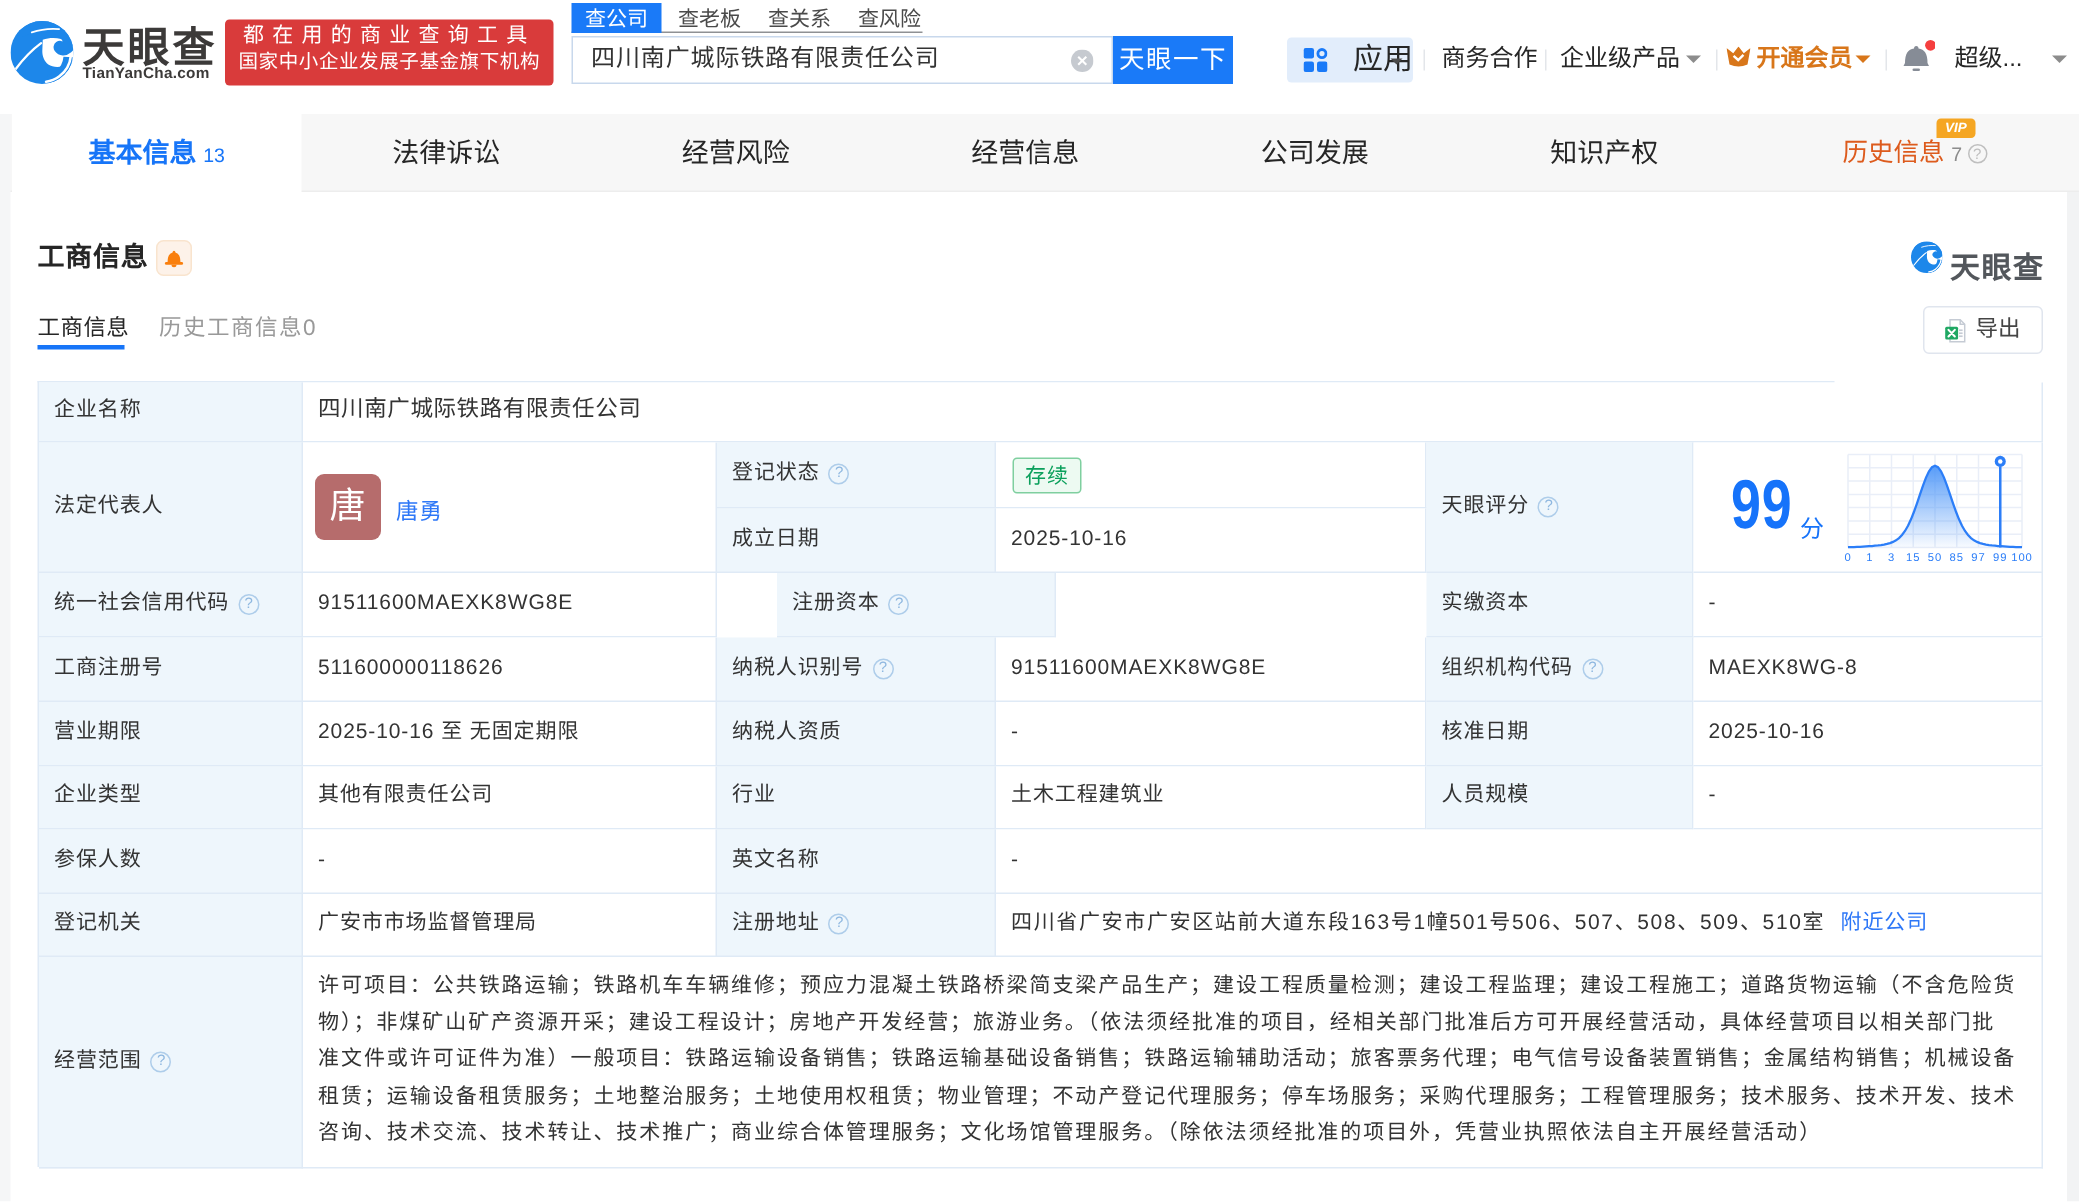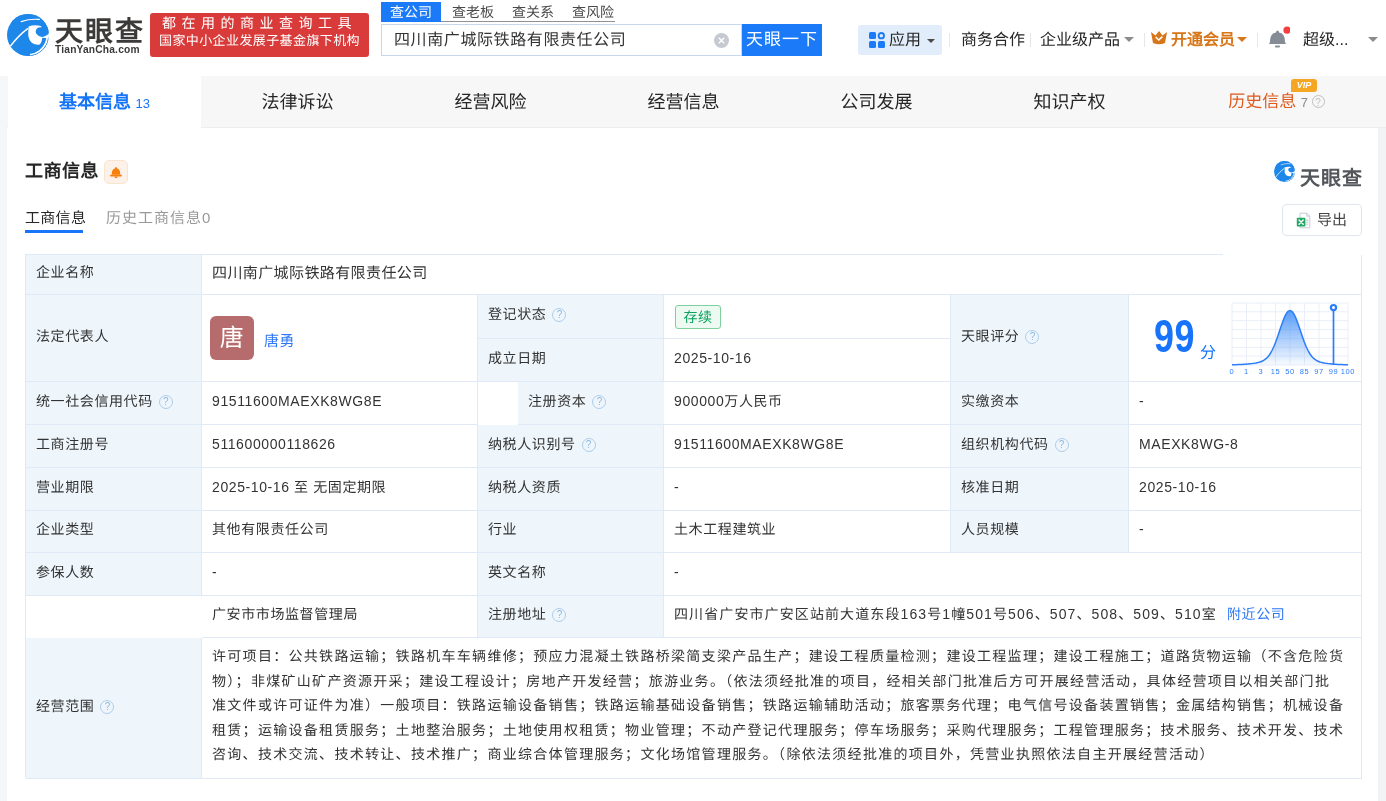--- a/index.html
+++ b/index.html
@@ -64,21 +64,21 @@
     </div>
     <div class="abs" style="left:742px;top:24px;width:80px;height:32px;background:#1a7af8;color:#fff;font-size:17px;text-align:center;line-height:32px;letter-spacing:1px;">天眼一下</div>
 
     <div class="abs" style="left:858px;top:25px;width:84px;height:30px;background:#e2edfb;border-radius:3px;">
       <svg class="abs" style="left:11px;top:7px;" width="16" height="16" viewBox="0 0 16 16">
         <rect x="0" y="0" width="7" height="7" rx="1.5" fill="#1a7af8"></rect>
         <circle cx="12.3" cy="3.7" r="2.7" fill="none" stroke="#1a7af8" stroke-width="1.9"></circle>
         <rect x="0" y="9" width="7" height="7" rx="1.5" fill="#1a7af8"></rect>
         <rect x="9" y="9" width="7" height="7" rx="1.5" fill="#1a7af8"></rect>
       </svg>
-      <div class="abs" style="left:31px;top:0;line-height:30px;font-size:16px;color:#262626;">应用</div>
+      <div class="abs" style="left:44px;top:0;line-height:30px;font-size:20px;color:#262626;">应用</div>
       <div class="abs" style="left:69px;top:14px;width:0;height:0;border-left:4.5px solid transparent;border-right:4.5px solid transparent;border-top:4.5px solid #4a4a4a;"></div>
     </div>
     <div class="sep" style="left:949px;"></div>
     <div class="abs" style="left:961px;top:0;line-height:80px;font-size:16px;color:#262626;">商务合作</div>
     <div class="sep" style="left:1030px;"></div>
     <div class="abs" style="left:1040px;top:0;line-height:80px;font-size:16px;color:#262626;">企业级产品</div>
     <div class="tri abs" style="left:1124px;top:37px;border-top:5px solid #8c8c8c;"></div>
     <div class="sep" style="left:1144px;"></div>
     <svg class="abs" style="left:1151px;top:31px;" width="16" height="15" viewBox="0 0 16 15">
       <path d="M0 1 L4.5 4.5 L8 0 L11.5 4.5 L16 1 L14 12 Q8 14.5 2 12 Z" fill="#d8761a"></path>
@@ -209,21 +209,20 @@
           <text x="88" y="71">97</text>
             <text x="102.5" y="71">99</text>
             <text x="117" y="71">100</text>
         </g>
       </svg>
     </div>
 
     <div class="lc" style="left:0;top:127px;width:176px;height:43px;line-height:38px;">统一社会信用代码<span class="q">?</span></div>
     <div class="vc" style="left:176px;top:127px;width:276px;height:43px;line-height:38px;">91511600MAEXK8WG8E</div>
     <div class="lc" style="left:452px;top:127px;width:186px;height:43px;line-height:38px;margin-left:40px;">注册资本<span class="q">?</span></div>
-    <div class="vc" style="left:638px;top:127px;width:287px;height:43px;line-height:38px;">900000万人民币</div>
     <div class="lc" style="left:925px;top:127px;width:178px;height:43px;line-height:38px;">实缴资本</div>
     <div class="vc" style="left:1103px;top:127px;width:233px;height:43px;line-height:38px;">-</div>
 
     <div class="lc" style="left:0;top:170px;width:176px;height:43px;line-height:38px;">工商注册号</div>
     <div class="vc" style="left:176px;top:170px;width:276px;height:43px;line-height:38px;">511600000118626</div>
     <div class="lc" style="left:452px;top:170px;width:186px;height:43px;line-height:38px;">纳税人识别号<span class="q">?</span></div>
     <div class="vc" style="left:638px;top:170px;width:287px;height:43px;line-height:38px;">91511600MAEXK8WG8E</div>
     <div class="lc" style="left:925px;top:170px;width:178px;height:43px;line-height:38px;">组织机构代码<span class="q">?</span></div>
     <div class="vc" style="left:1103px;top:170px;width:233px;height:43px;line-height:38px;">MAEXK8WG-8</div>
 
@@ -239,20 +238,21 @@
     <div class="lc" style="left:452px;top:256px;width:186px;height:42px;line-height:37px;">行业</div>
     <div class="vc" style="left:638px;top:256px;width:287px;height:42px;line-height:37px;">土木工程建筑业</div>
     <div class="lc" style="left:925px;top:256px;width:178px;height:42px;line-height:37px;">人员规模</div>
     <div class="vc" style="left:1103px;top:256px;width:233px;height:42px;line-height:37px;">-</div>
 
     <div class="lc" style="left:0;top:298px;width:176px;height:43px;line-height:38px;">参保人数</div>
     <div class="vc" style="left:176px;top:298px;width:276px;height:43px;line-height:38px;">-</div>
     <div class="lc" style="left:452px;top:298px;width:186px;height:43px;line-height:38px;">英文名称</div>
     <div class="vc" style="left:638px;top:298px;width:698px;height:43px;line-height:38px;">-</div>
 
+    <div class="lc" style="left:0;top:341px;width:176px;height:42px;line-height:37px;">登记机关</div>
     <div class="vc" style="left:176px;top:341px;width:276px;height:42px;line-height:37px;">广安市市场监督管理局</div>
     <div class="lc" style="left:452px;top:341px;width:186px;height:42px;line-height:37px;">注册地址<span class="q">?</span></div>
     <div class="vc" style="left:638px;top:341px;width:698px;height:42px;line-height:37px;"><span style="letter-spacing:1.1px;">四川省广安市广安区站前大道东段163号1幢501号506、507、508、509、510室</span><span class="abs" style="left:563px;top:0;color:#2d77f7;">附近公司</span></div>
 
     <div class="lc" style="left:0;top:383px;width:176px;height:141px;line-height:136px;">经营范围<span class="q">?</span></div>
     <div class="vc" style="left:176px;top:383px;width:1160px;height:141px;">
       <div style="padding:6px 0 0 0;line-height:24.5px;font-size:14px;color:#333;white-space:nowrap;letter-spacing:1.3px;">许可项目：公共铁路运输；铁路机车车辆维修；预应力混凝土铁路桥梁简支梁产品生产；建设工程质量检测；建设工程监理；建设工程施工；道路货物运输（不含危险货<br>物）；非煤矿山矿产资源开采；建设工程设计；房地产开发经营；旅游业务。（依法须经批准的项目，经相关部门批准后方可开展经营活动，具体经营项目以相关部门批<br>准文件或许可证件为准）一般项目：铁路运输设备销售；铁路运输基础设备销售；铁路运输辅助活动；旅客票务代理；电气信号设备装置销售；金属结构销售；机械设备<br>租赁；运输设备租赁服务；土地整治服务；土地使用权租赁；物业管理；不动产登记代理服务；停车场服务；采购代理服务；工程管理服务；技术服务、技术开发、技术<br>咨询、技术交流、技术转让、技术推广；商业综合体管理服务；文化场馆管理服务。（除依法须经批准的项目外，凭营业执照依法自主开展经营活动）</div>
     </div>
   </div>
 

